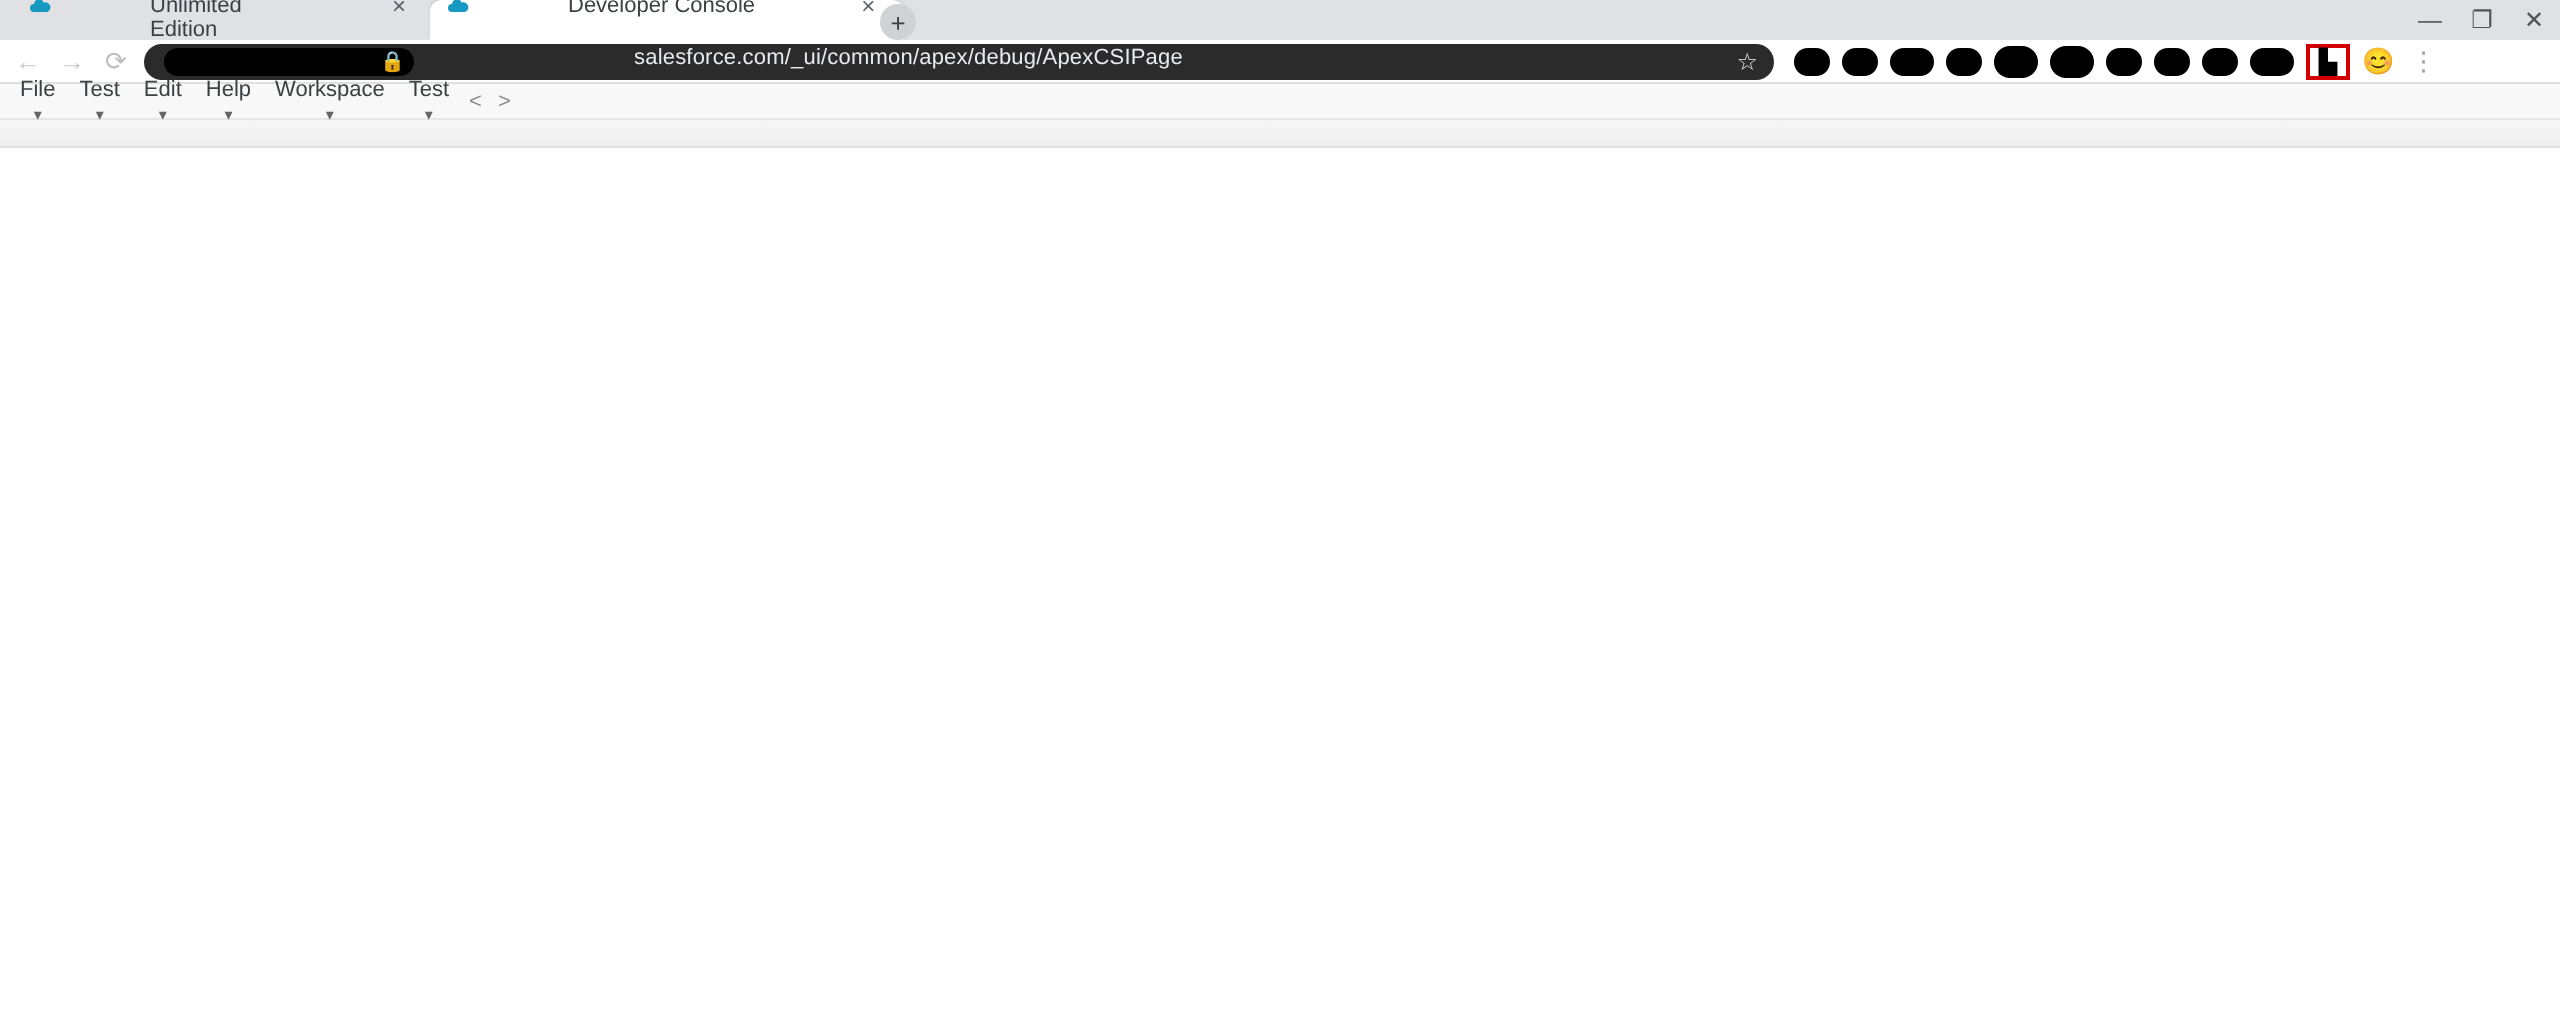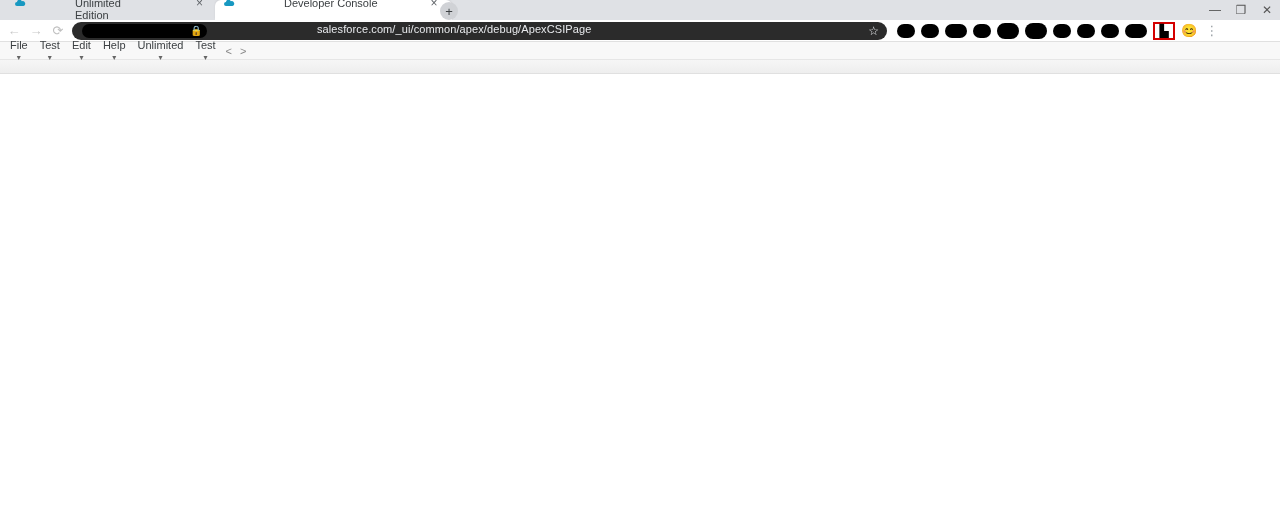--- a/index.html
+++ b/index.html
@@ -121,21 +121,21 @@
     </div>
   <div class="menuitem">
       <span>Edit</span>
       <span class="caret">▾</span>
     </div>
   <div class="menuitem">
       <span>Help</span>
       <span class="caret">▾</span>
     </div>
   <div class="menuitem">
-      <span>Unlimited</span>
+      <span>Workspace</span>
       <span class="caret">▾</span>
     </div>
   <div class="menuitem">
       <span>Test</span>
       <span class="caret">▾</span>
     </div>
   <div class="navprev">&lt;</div>
   <div class="navnext">&gt;</div>
 </div>
 

